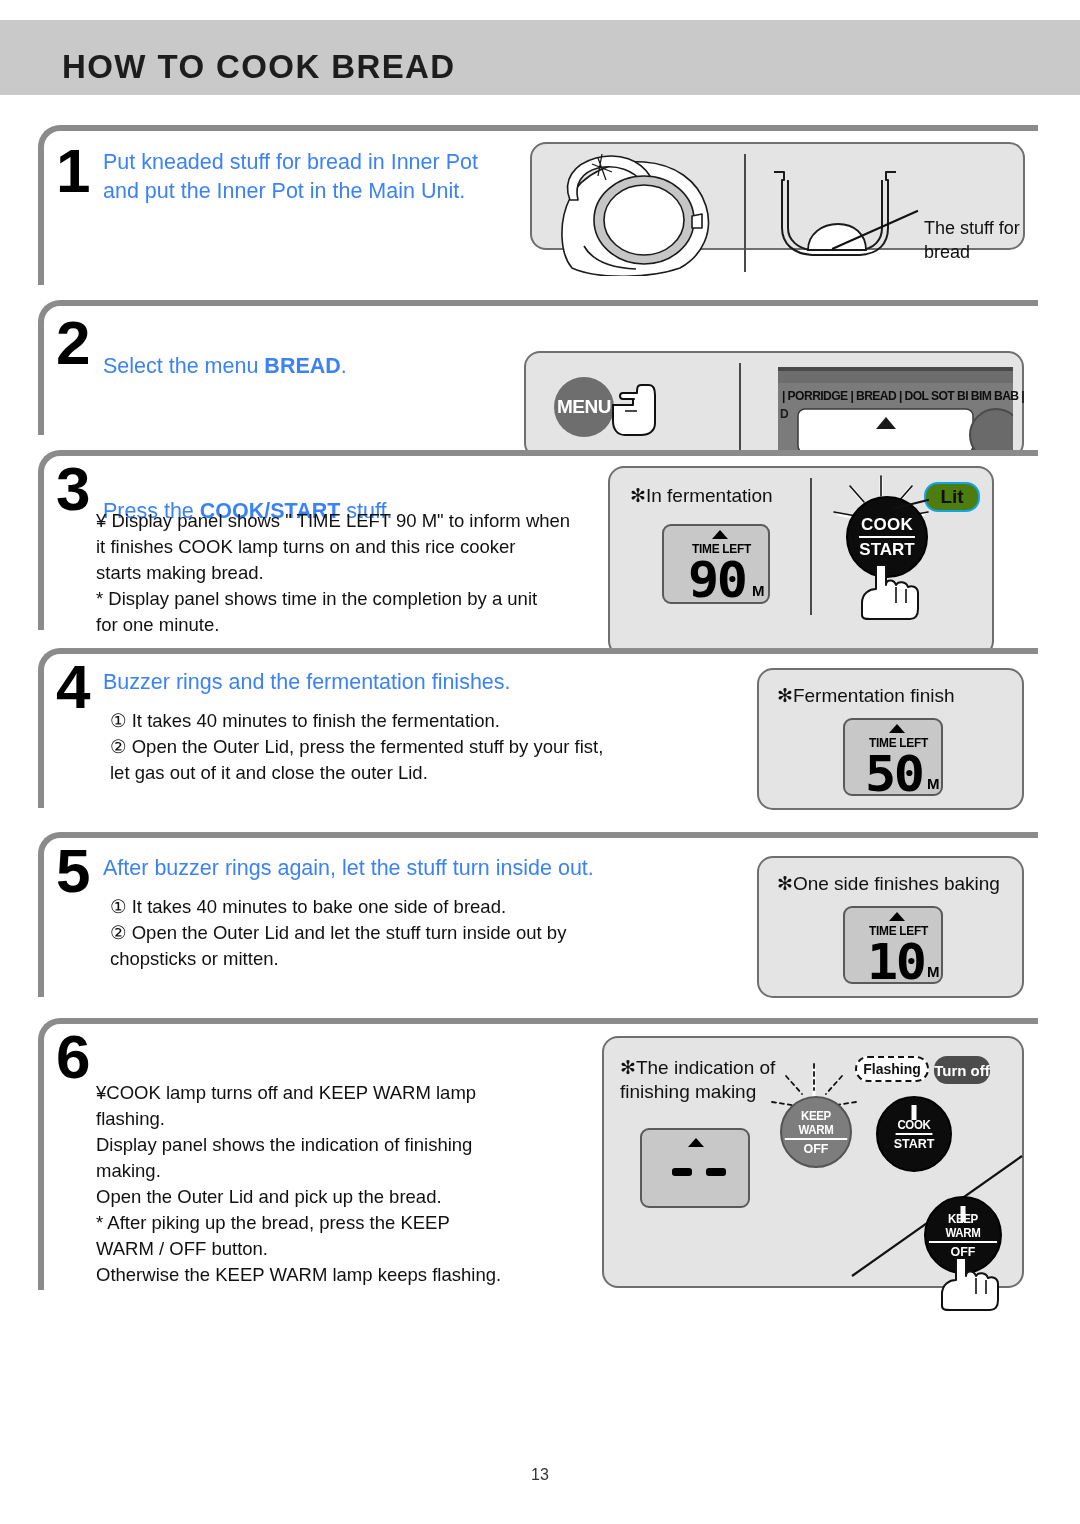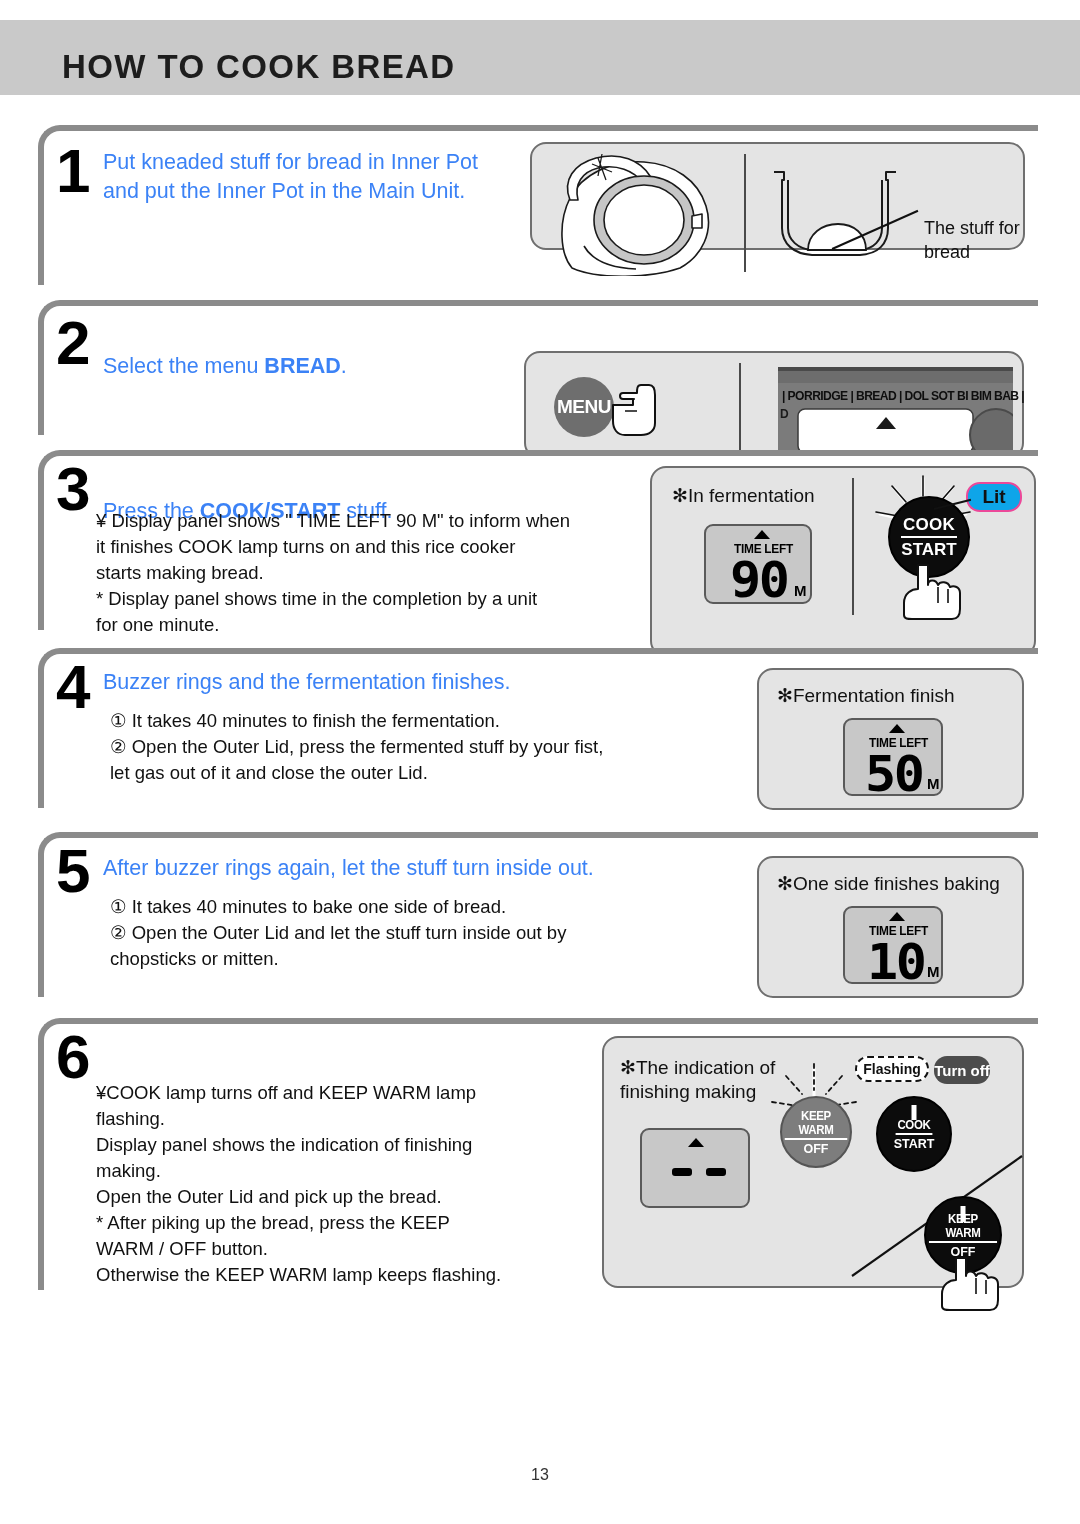--- a/index.html
+++ b/index.html
@@ -147,22 +147,22 @@
     border-radius: 50%;
     background: #6e6e6e;
     display: flex; align-items: center; justify-content: center;
     color: #fff; font-weight: bold; font-size: 19px;
     letter-spacing: -0.5px;
   }
 
   
   .bubble {
     position: absolute;
-    background: #0ea5e9;
-    border: 2px solid #ec4899;
+    background: #4d7c0f;
+    border: 2px solid #0ea5e9;
     border-radius: 14px;
     font-weight: bold;
     display: flex; align-items: center; justify-content: center;
     color: #111;
   }
   .bubble-dark {
     position: absolute;
     background: #4c4c4c;
     border-radius: 13px;
     color: #fff; font-weight: bold;
@@ -271,21 +271,21 @@
   <div class="step-num" style="left:56px; top:458px;">3</div>
   <div class="step-head" style="left:103px; top:468px; width:480px;">
     <span>Press the </span><b>COOK/START</b><span> stuff.</span>
   </div>
   <div class="step-body" style="left:96px; top:508px; width:530px;">¥ Display panel shows " TIME LEFT 90 M" to inform when
    it finishes  COOK lamp turns on and this rice cooker
    starts making bread.
    * Display panel shows time in the completion by a unit
       for one minute.</div>
 
-  <div class="ill-panel" style="left:650px; top:466px; width:386px; height:191px;">
+  <div class="ill-panel" style="left:608px; top:466px; width:386px; height:191px;">
     <div class="ill-divider" style="left:200px; top:10px; height:137px;"></div>
 
     <div class="cap cap-star" style="left:20px; top:16px; width:180px;">✻In fermentation</div>
 
     <div class="lcd" style="left:52px; top:56px; width:108px; height:80px;">
       <div class="lcd-tri" style="left:48px; top:4px;"></div>
       <div class="lcd-timeleft" style="left:28px; top:15px;">TIME LEFT</div>
       <div class="lcd-digits" style="left:24px; top:31px;">90</div>
       <div class="lcd-m" style="left:88px; top:56px;">M</div>
     </div>

